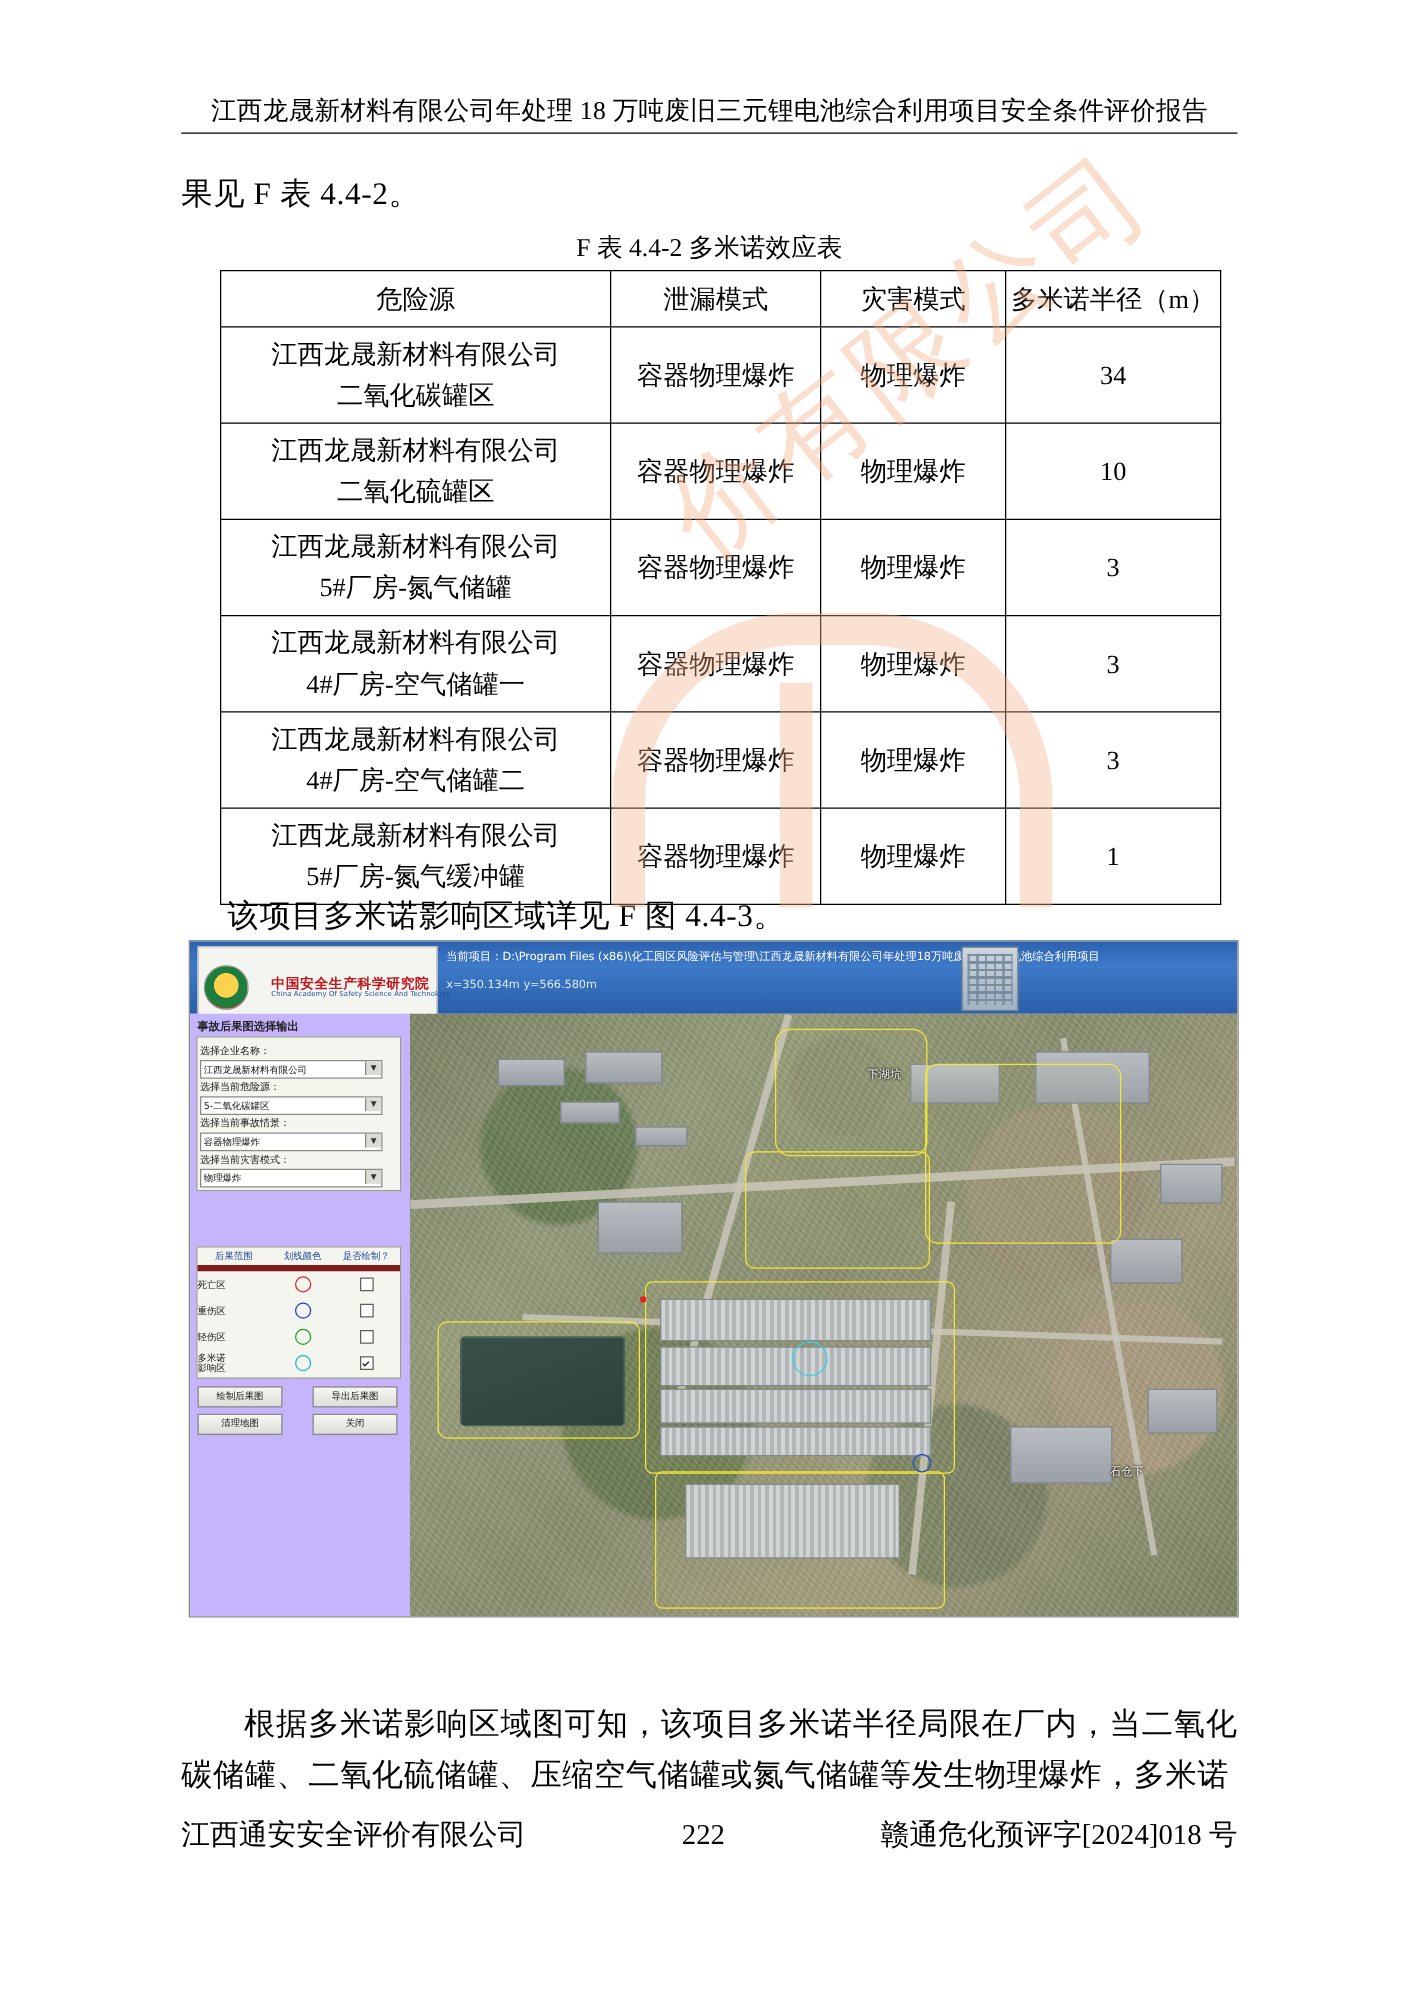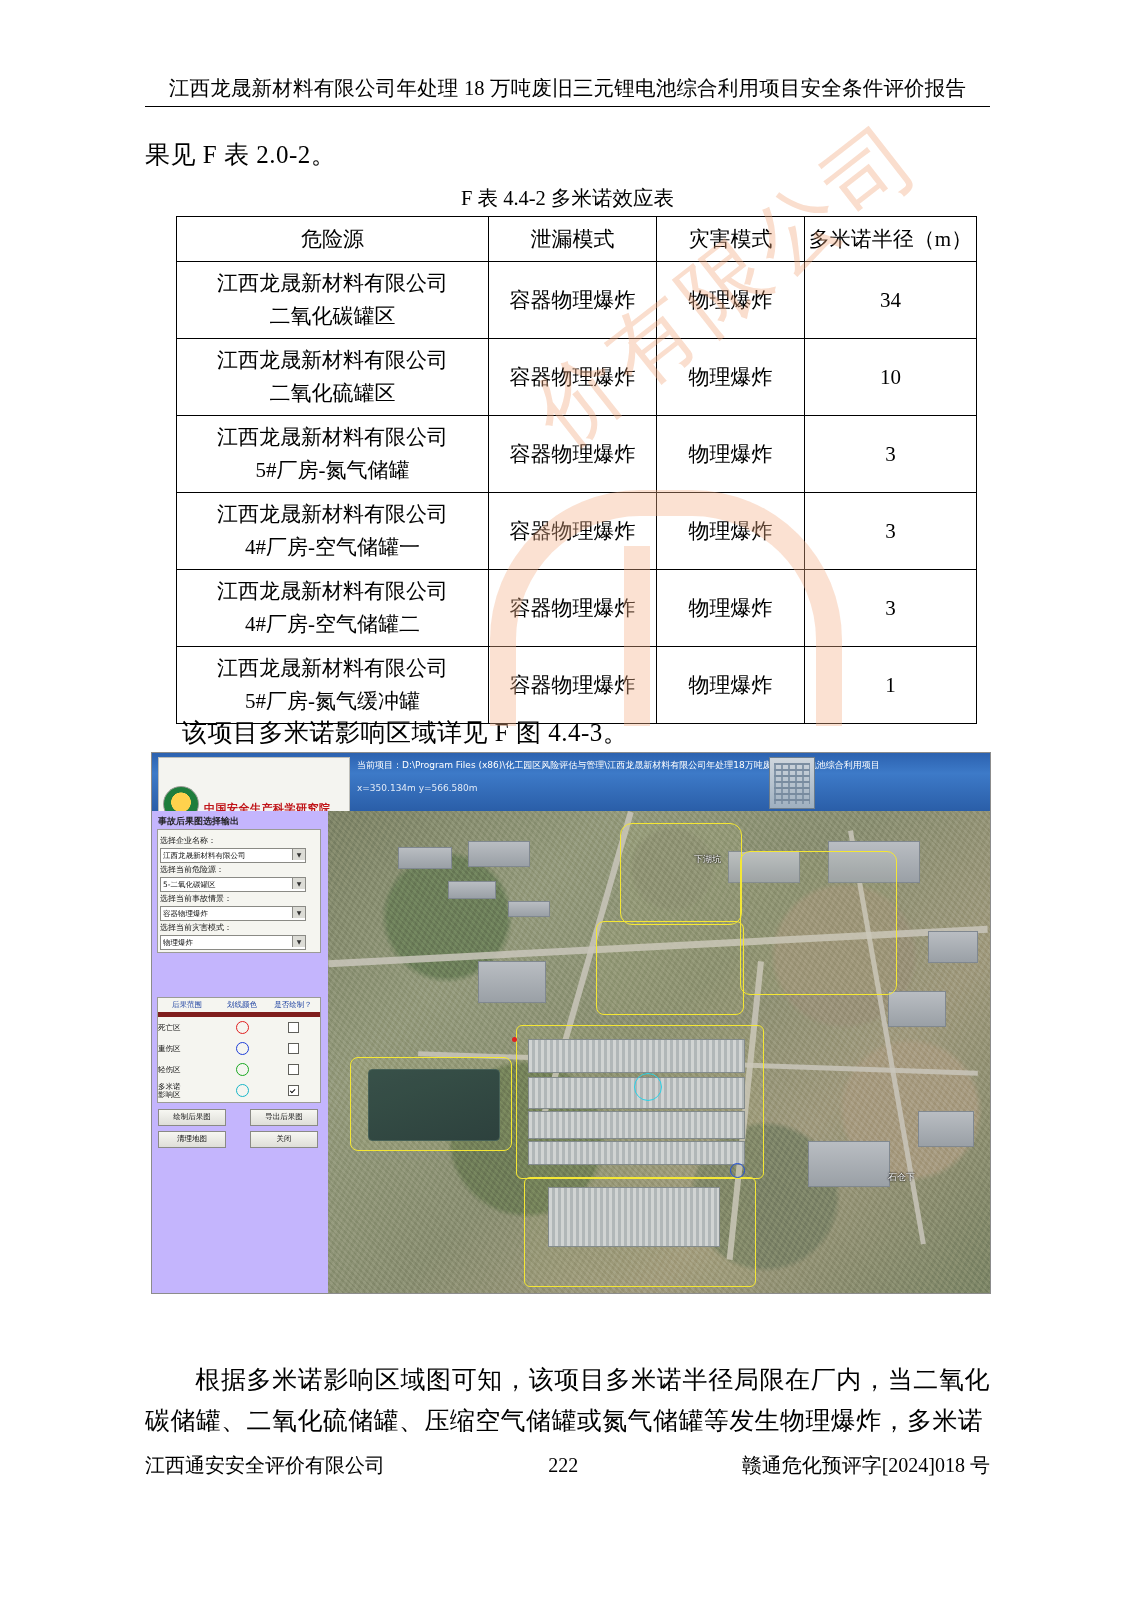--- a/index.html
+++ b/index.html
@@ -118,22 +118,22 @@
     background: linear-gradient(180deg,#2c62b0 0%, #3d7ac8 35%, #2a5ea8 100%);
     color: #fff;
   }
   .casst-logo {
     position: absolute;
     left: 6px; top: 4px;
     width: 192px; height: 66px;
     background: #f4f4f0;
     border: 1px solid #bdbdb8;
     display: flex;
-    align-items: flex-end;
-    gap: 5px;
+    align-items: center;
+    gap: 18px;
     padding-left: 4px;
     box-sizing: border-box;
   }
   .casst-emblem {
     width: 34px; height: 34px;
     border-radius: 50%;
     background: radial-gradient(circle at 50% 45%, #ffd24d 0 38%, #1e7d3c 40% 70%, #d8272c 72% 100%);
     border: 1px solid #9a9a95;
     flex: 0 0 auto;
   }
@@ -376,21 +376,21 @@
     text-justify: inter-ideograph;
   }
   .body-para .indent { display: inline-block; width: 50px; }
 
   
   .footer {
     position: absolute;
     top: 1452px;
     left: 145px;
     width: 845px;
-    font-size: 20px;
+    font-size: 23px;
     display: flex;
     justify-content: space-between;
     align-items: baseline;
   }
 
   
   .watermark {
     position: absolute;
     top: 360px;
     left: 470px;
@@ -434,21 +434,21 @@
   }
 </style>
 </head>
 <body>
 
 <div class="page">
 
   <div class="doc-header">江西龙晟新材料有限公司年处理 18 万吨废旧三元锂电池综合利用项目安全条件评价报告</div>
   <div class="doc-header-rule"></div>
 
-  <div class="intro-line">果见 F 表 2.0-2。</div>
+  <div class="intro-line">果见 F 表 4.4-2。</div>
 
   <div class="table-caption">F 表 4.4-2    多米诺效应表</div>
 
   <table class="dom-table">
     <colgroup>
       <col class="c1">
         <col class="c2">
         <col class="c3">
         <col class="c4">
     </colgroup>

